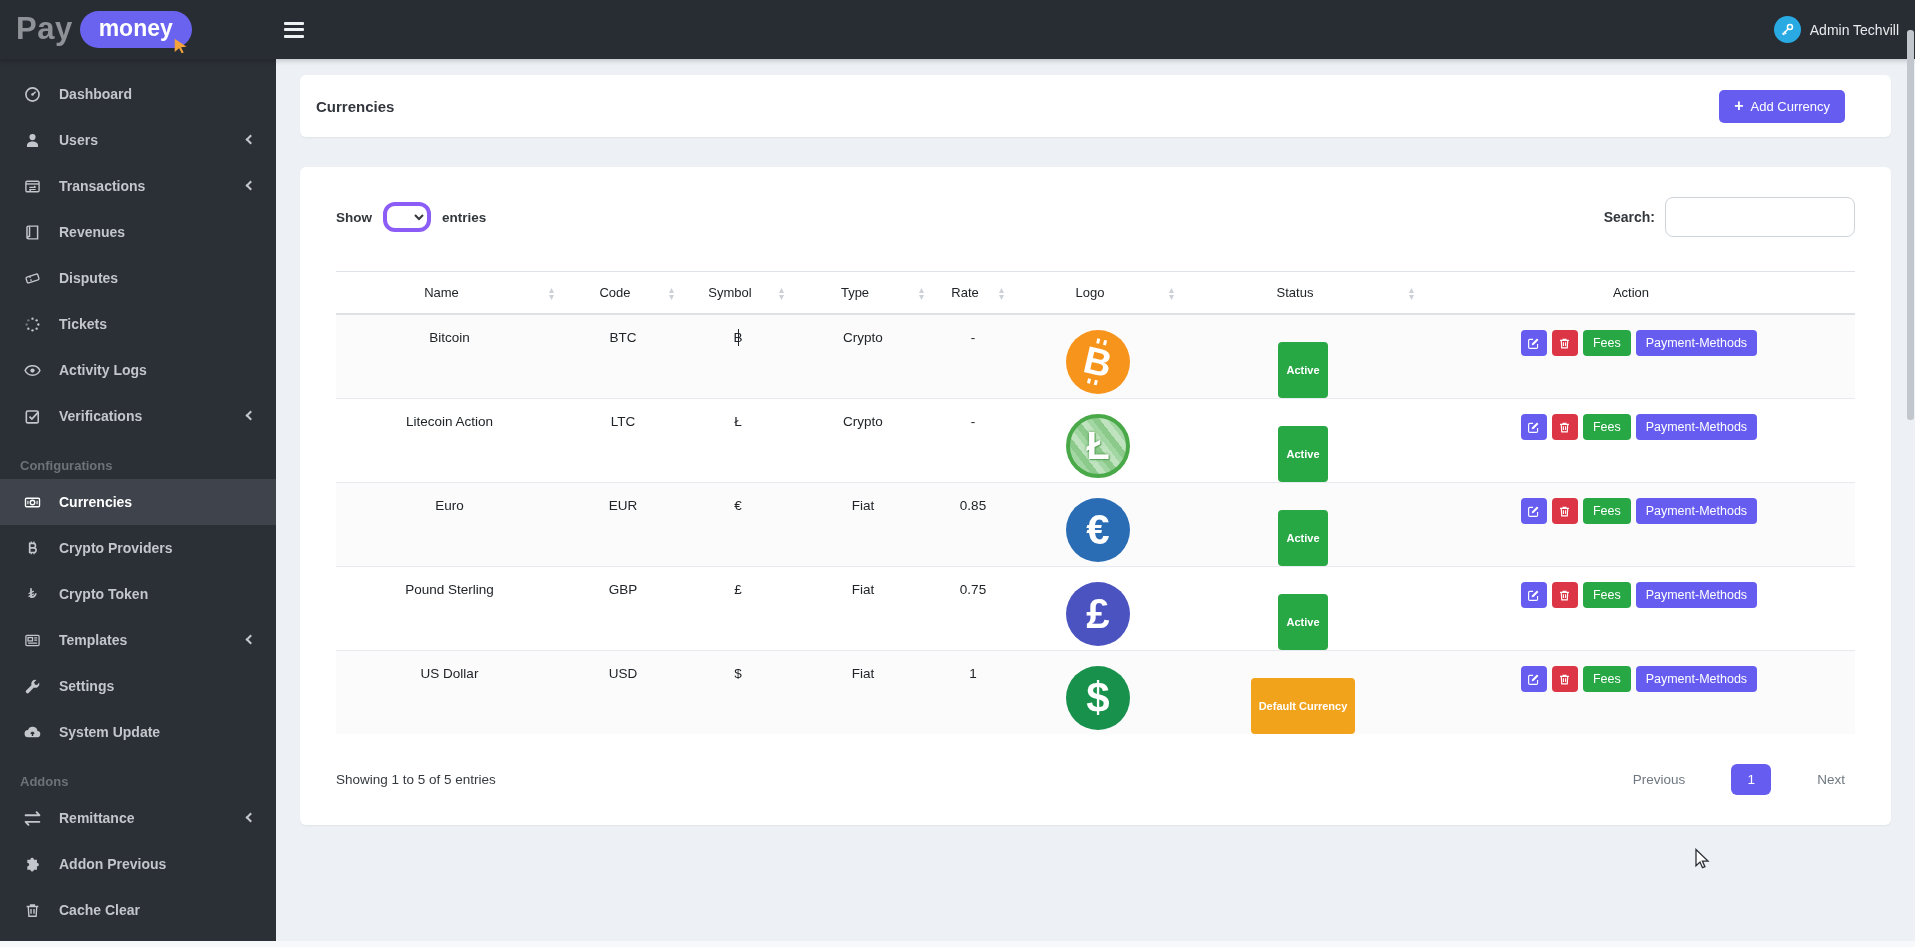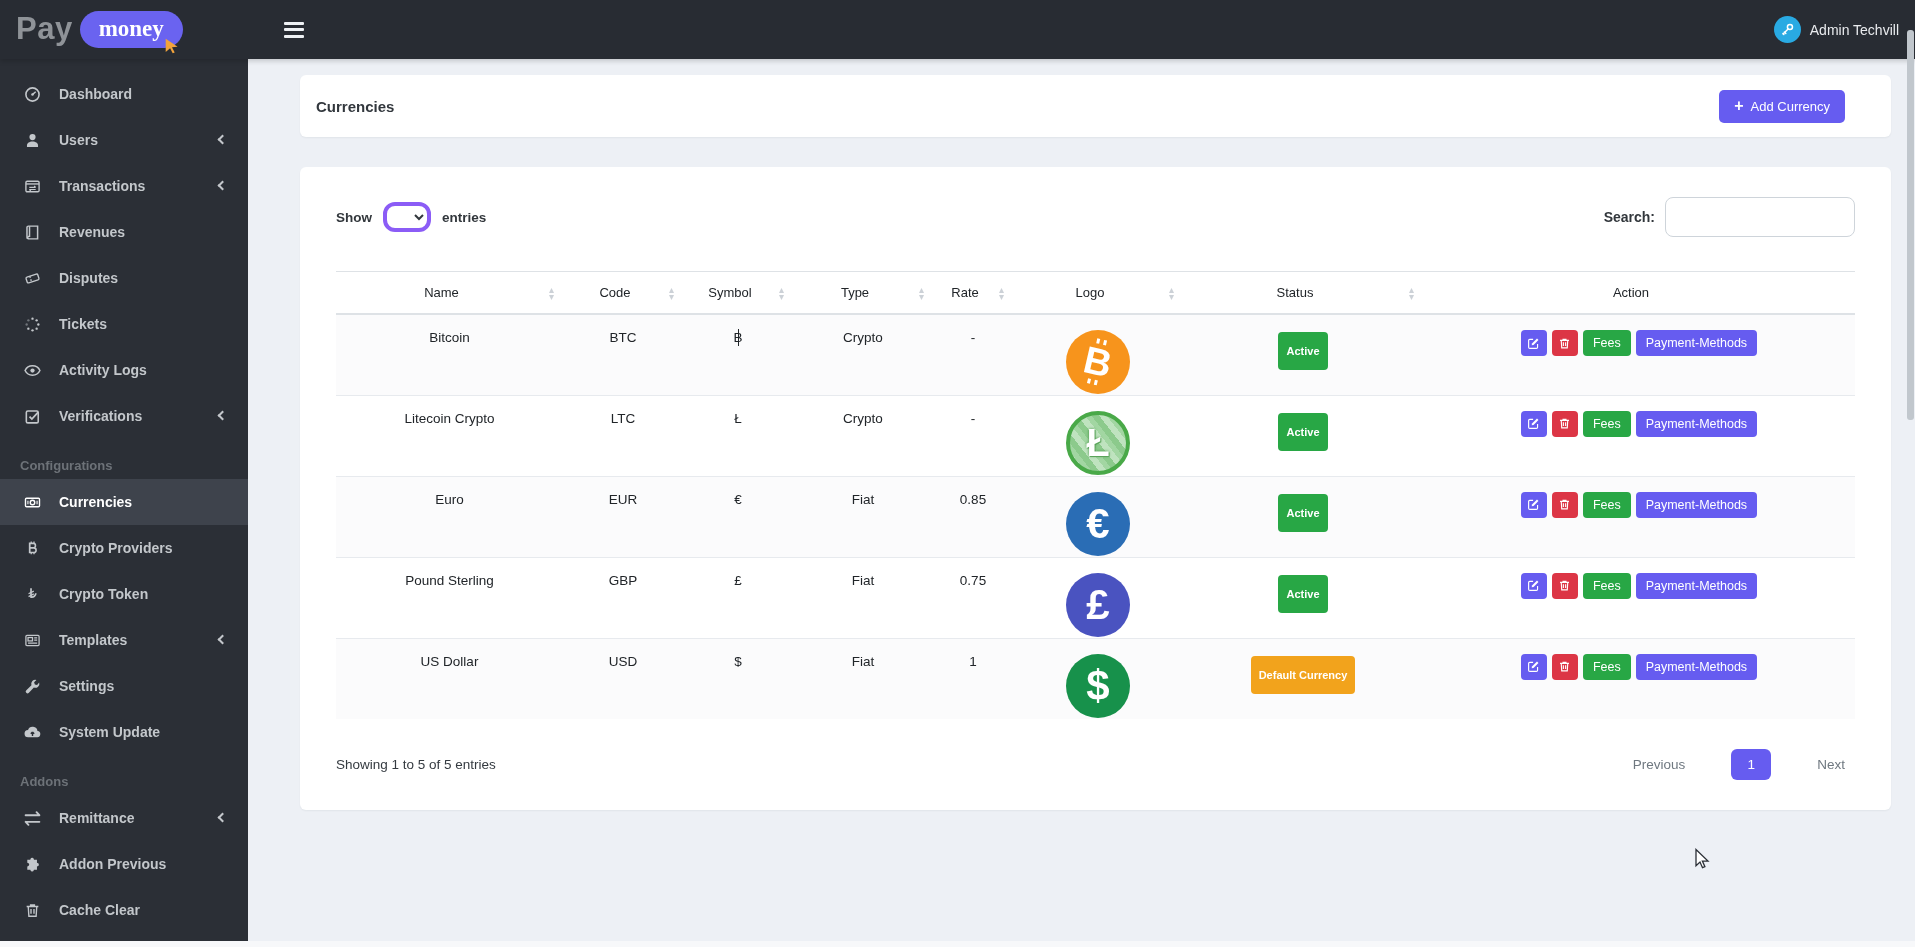--- a/index.html
+++ b/index.html
@@ -12,31 +12,31 @@
   
   .topbar {
     position:absolute; top:0; left:0; width:1915px; height:59px;
     background:#282c33; display:flex; align-items:center; z-index:20;
     box-shadow:0 2px 5px rgba(0,0,0,.18);
   }
   .brand { width:276px; flex:0 0 276px; display:flex; align-items:center; padding-left:16px; gap:7px; }
   .brand-pay { color:#8f9398; font-size:31px; font-weight:700; letter-spacing:.5px; }
   .brand-pill {
     background:#6a63f0; color:#fff; font-weight:700; font-size:23px;
-    padding:5px 19px 7px; border-radius:24px; position:relative; line-height:1.1;font-family:Liberation Serif, serif;
+    padding:5px 19px 7px; border-radius:24px; position:relative; line-height:1.1;
   }
   .brand-pill svg { position:absolute; right:2px; bottom:-6px; }
   .hamburger { margin-left:8px; width:22px; cursor:pointer; }
   .hamburger span { display:block; width:20px; height:3px; background:#eef1f4; border-radius:1px; margin:3.5px 0; }
   .topbar-user { margin-left:auto; display:flex; align-items:center; gap:9px; padding-right:16px; color:#e9ebee; font-size:14px; }
   .avatar { width:27px; height:27px; border-radius:50%; background:#29aae3; display:flex; align-items:center; justify-content:center; }
 
   
   .sidebar {
-    position:absolute; top:59px; left:0; width:248px; bottom:6px;
+    position:absolute; top:59px; left:0; width:276px; bottom:6px;
     background:#2b2f36; padding-top:12px; z-index:10;
   }
   .side-item {
     height:46px; display:flex; align-items:center; padding:0 20px;
     color:#c3c7cb; font-size:14px; font-weight:700; position:relative; cursor:pointer;
   }
   .side-item.active { background:#3e434c; color:#fff; }
   .side-item .ic { width:24px; display:flex; justify-content:center; margin-right:15px; flex:0 0 24px; }
   .side-section { height:40px; display:flex; align-items:flex-end; padding:0 20px 6px; color:#6d7278; font-size:13px; font-weight:700; }
   .chev {
@@ -100,21 +100,21 @@
   .glyph-sm { font-size:38px; }
 
   
   .baht { position:relative; display:inline-block; }
   .baht i { position:absolute; left:49%; top:-9%; bottom:-9%; width:1px; background:currentColor; }
   .btc-big { position:relative; display:inline-block; font-weight:700; font-size:38px; line-height:1; transform:rotate(13deg); }
   .btc-big i { position:absolute; width:3px; height:5px; background:#fff; }
   .btc-big i.t1 { top:-4px; left:8px; } .btc-big i.t2 { top:-4px; left:15px; }
   .btc-big i.b1 { bottom:-4px; left:8px; } .btc-big i.b2 { bottom:-4px; left:15px; }
 
-  .badge { display:inline-block; padding:13px 8px; border-radius:4px; font-size:11px; font-weight:700; color:#fff; margin-top:2px; }
+  .badge { display:inline-block; padding:22px 8px; border-radius:4px; font-size:11px; font-weight:700; color:#fff; margin-top:12px; }
   .badge-active { background:#28a745; }
   .badge-default { background:#f2a31c; }
 
   .actions { display:inline-flex; gap:5px; align-items:center; }
   .abtn {
     border:none; border-radius:4px; color:#fff; cursor:pointer; font-family:inherit;
     font-size:12.5px; height:26px; display:inline-flex; align-items:center; justify-content:center;
   }
   .abtn-icon { width:26px; }
   .abtn-text { padding:0 10px; }
@@ -405,21 +405,21 @@
                   <svg viewBox="0 0 16 16" width="13" height="13" fill="none" stroke="#fff" stroke-width="1.4">
                     <path d="M2.5 4.2h11M6.2 4.2V2.8h3.6v1.4M4 4.2l.6 9.2h6.8l.6-9.2"></path>
                     <path d="M6.6 6.6v4.4M9.4 6.6v4.4"></path>
                   </svg>
                 </button>
                 <button class="abtn abtn-text bg-success">Fees</button>
                 <button class="abtn abtn-text bg-accent">Payment-Methods</button>
               </span></td>
           </tr>
           <tr>
-            <td>Litecoin Crypto</td>
+            <td>Litecoin Action</td>
             <td>LTC</td>
             <td>Ł</td>
             <td>Crypto</td>
             <td>-</td>
             <td class="cell-logo"><span class="logo-circle logo-litecoin">
                 <span class="glyph glyph-sm">Ł</span>
               </span></td>
             <td><span class="badge badge-active">Active</span></td>
             <td><span class="actions">
                 <button class="abtn abtn-icon bg-accent">

